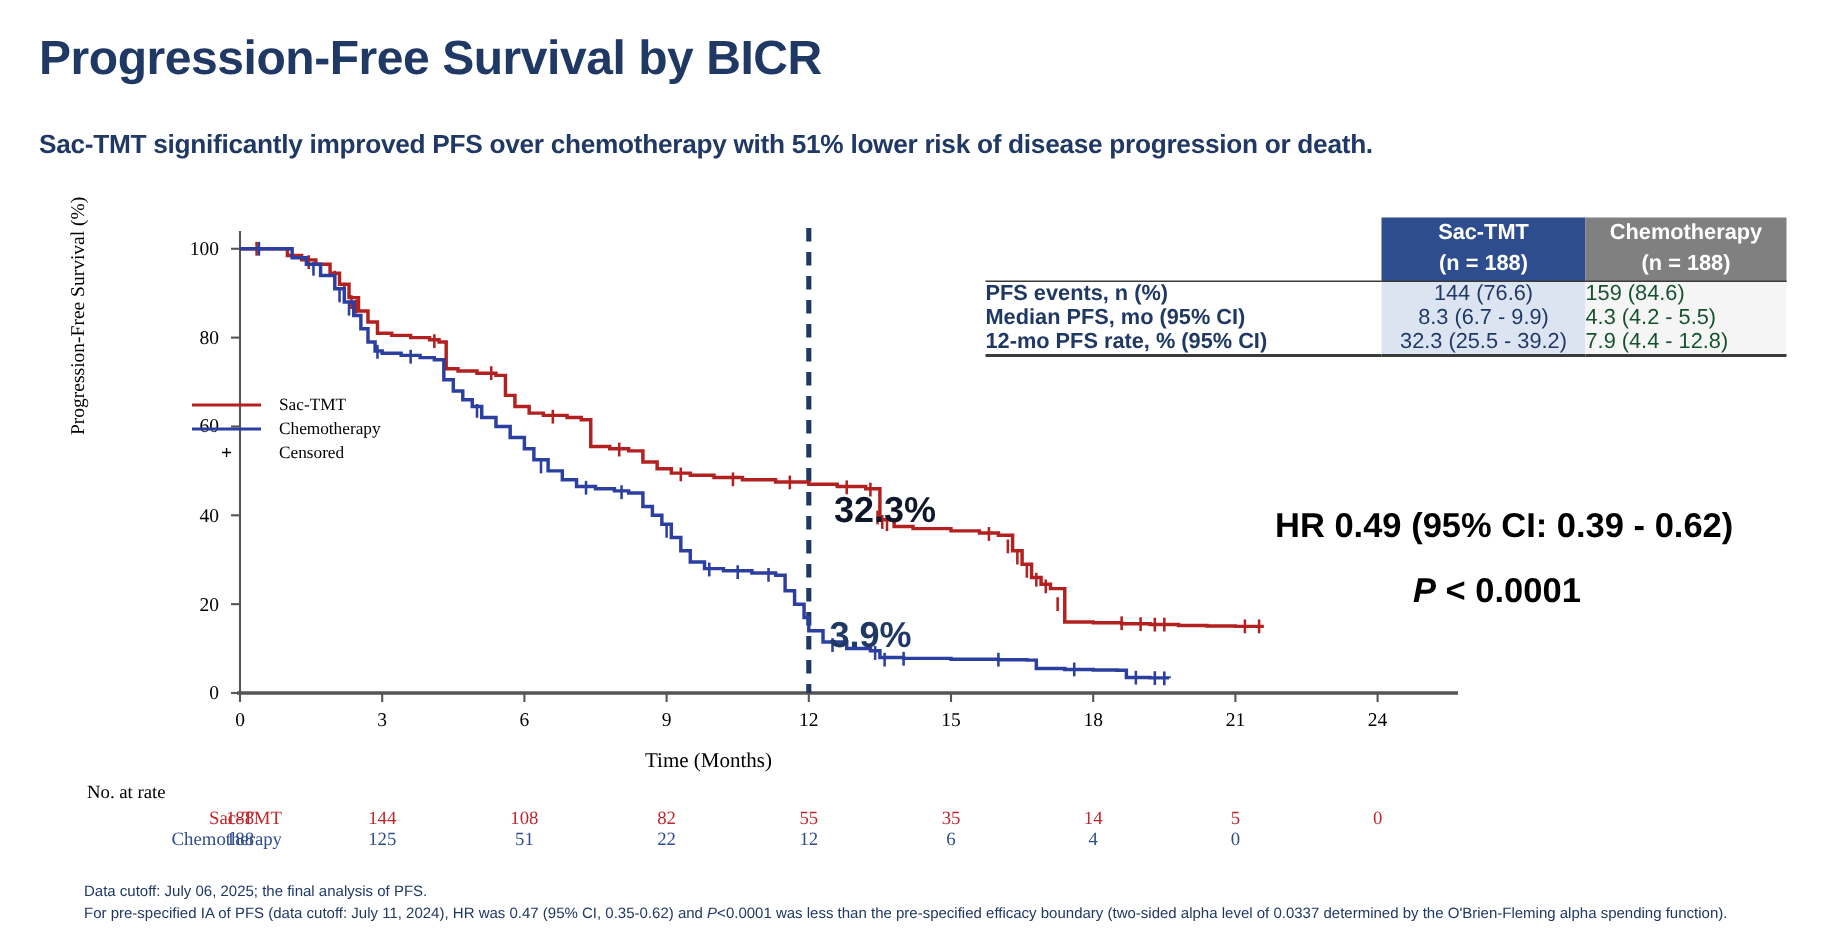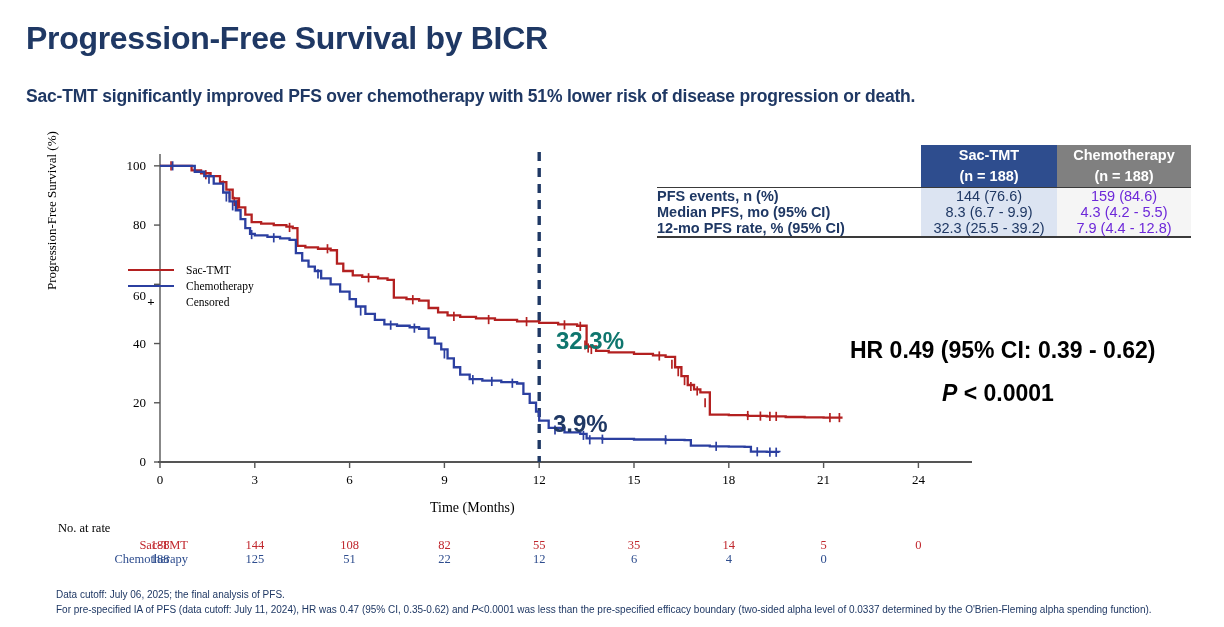--- a/index.html
+++ b/index.html
@@ -49,21 +49,21 @@
   
   .legend { position: absolute; left: 128px; top: 262px; font-family: "Liberation Serif", serif; font-size: 11.5px; }
   .legend-row { display: flex; align-items: center; height: 16px; }
   .legend-swatch { width: 46px; height: 0; border-top: 2.2px solid; margin-right: 12px; }
   .legend-plus { width: 46px; text-align: center; margin-right: 12px; font-size: 13px; font-weight: bold; }
   .legend-text { color: #000; }
 
   
   .callout-red {
     position: absolute; left: 556px; top: 327px;
-    font-size: 24px; font-weight: bold; color: #0f766e;
+    font-size: 24px; font-weight: bold; color: #0f172a;
   }
   .callout-blue {
     position: absolute; left: 553px; top: 410px;
     font-size: 24px; font-weight: bold; color: #1F3864;
   }
 
   
   .stats-table {
     position: absolute; left: 657px; top: 145px;
     width: 534px; border-collapse: collapse;
@@ -83,21 +83,21 @@
   }
   .row-label {
     color: #1F3864; font-weight: bold; text-align: left;
     padding: 3px 8px 3px 6px; white-space: nowrap;
   }
   .cell-sac {
     background: #DCE4F2; color: #1F3864; text-align: center;
     padding: 3px 4px; white-space: nowrap;
   }
   .cell-chemo {
-    background: #F5F5F5; color: #6d28d9; text-align: center;
+    background: #F5F5F5; color: #14532d; text-align: left;
     padding: 3px 4px; white-space: nowrap;
   }
   .botline td { border-bottom: 2.5px solid #3a3a3a; }
   .hdr-sep td, .hdr-sep th { border-bottom: 1.6px solid #3a3a3a; }
 
   
   .hr-line {
     position: absolute; left: 850px; top: 337px;
     font-size: 23px; font-weight: bold; color: #000; white-space: nowrap;
   }
@@ -141,21 +141,21 @@
   <div class="title">Progression-Free Survival by BICR</div>
   <div class="subtitle">Sac-TMT significantly improved PFS over chemotherapy with 51% lower risk of disease progression or death.</div>
 
   <div class="chart-wrap">
     <div class="ylabel">Progression-Free Survival (%)</div>
     <div class="xlabel">Time (Months)</div>
     <div id="tick-layer">
         <div class="ytick" style="left: 56px; top: 314px;">0</div>
         <div class="ytick" style="left: 56px; top: 254.769px;">20</div>
         <div class="ytick" style="left: 56px; top: 195.538px;">40</div>
-        <div class="ytick" style="left: 56px; top: 136.308px; margin-top: 12px;">60</div>
+        <div class="ytick" style="left: 56px; top: 136.308px;">60</div>
         <div class="ytick" style="left: 56px; top: 77.0769px;">80</div>
         <div class="ytick" style="left: 56px; top: 17.8462px;">100</div>
         <div class="xtick" style="left: 95px; top: 332px;">0</div>
         <div class="xtick" style="left: 189.8px; top: 332px;">3</div>
         <div class="xtick" style="left: 284.6px; top: 332px;">6</div>
         <div class="xtick" style="left: 379.4px; top: 332px;">9</div>
         <div class="xtick" style="left: 474.2px; top: 332px;">12</div>
         <div class="xtick" style="left: 569px; top: 332px;">15</div>
         <div class="xtick" style="left: 663.8px; top: 332px;">18</div>
         <div class="xtick" style="left: 758.6px; top: 332px;">21</div>

